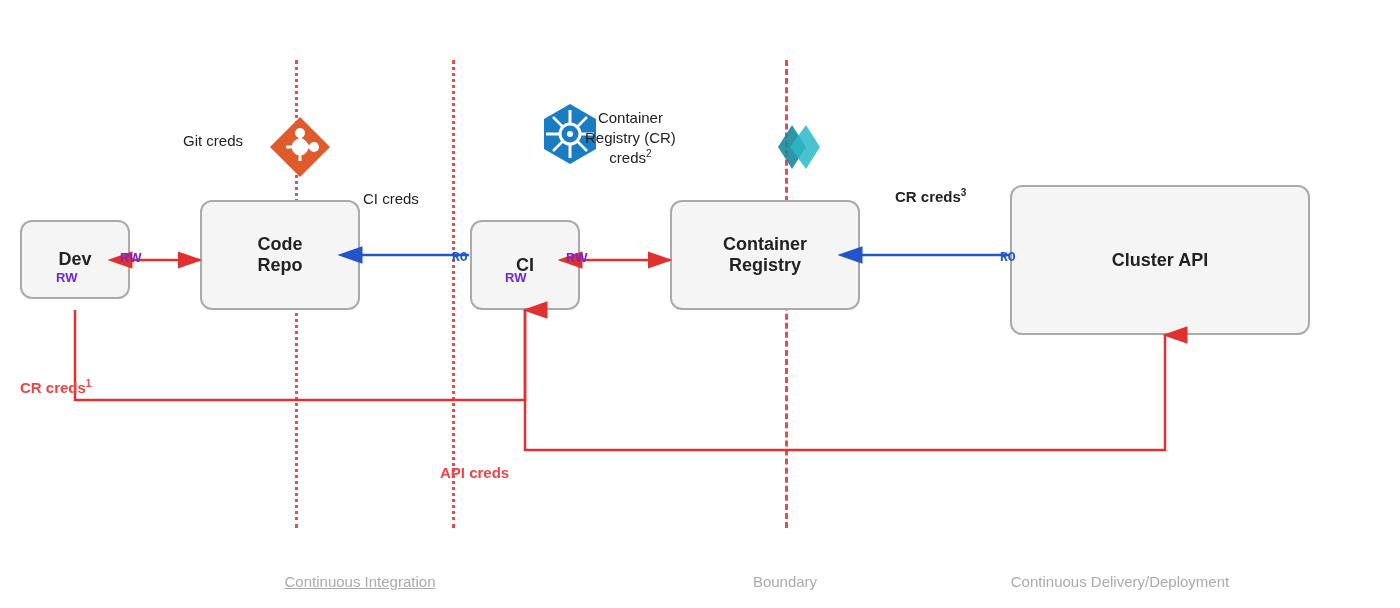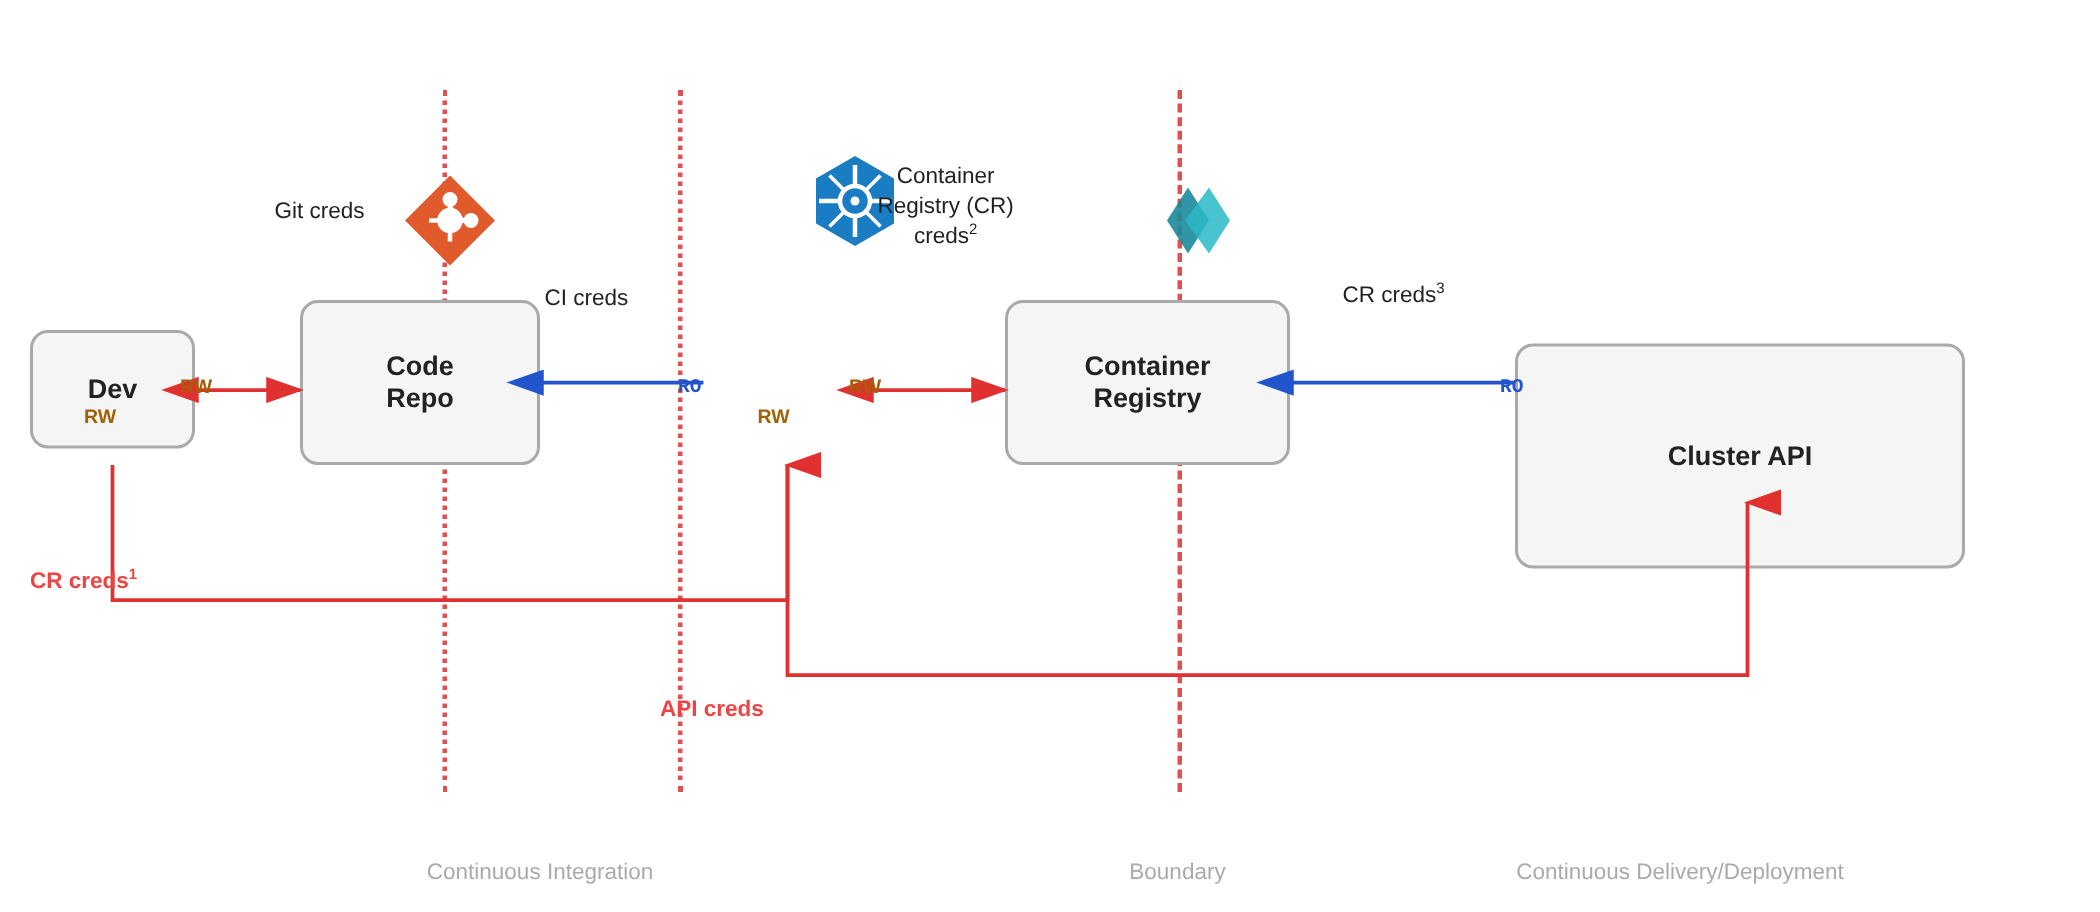--- a/index.html
+++ b/index.html
@@ -67,21 +67,21 @@
       color: #222;
     }
     .label-red {
       position: absolute;
       font-size: 15px;
       color: #ef4444;
       font-weight: bold;
     }
     
     .badge-red {
-      color: #a16207;
+      color: #6d28d9;
       font-size: 13px;
       font-weight: bold;
     }
     .badge-blue {
       color: #2255cc;
       font-size: 13px;
       font-weight: bold;
       font-family: Liberation Mono, monospace;
     }
     
@@ -101,26 +101,29 @@
   <div class="box" style="left:20px; top:220px; width:110px; height:79px;">
     <div>
       <span>Dev</span>
     </div>
   </div>
 
   <div class="box" style="left:200px; top:200px; width:160px; height:110px;text-align:center;">
     <div>Code<br>Repo</div>
   </div>
 
+  <div class="box" style="left:470px; top:220px; width:110px; height:90px;">
+    <div>CI</div>
+  </div>
 
   <div class="box" style="left:670px; top:200px; width:190px; height:110px;">
     <div>Container<br>Registry</div>
   </div>
 
-  <div class="box" style="left:1010px; top:185px; width:300px; height:150px;margin-top:44px;">
+  <div class="box" style="left:1010px; top:185px; width:300px; height:150px;">
     <div>Cluster API</div>
   </div>
 
   <svg class="svg-overlay">
 
     <defs>
       <marker id="arrowhead-red-right" markerWidth="10" markerHeight="7" refX="9" refY="3.5" orient="auto">
         <polygon points="0 0, 10 3.5, 0 7" fill="#e03030"></polygon>
       </marker>
       <marker id="arrowhead-red-left" markerWidth="10" markerHeight="7" refX="1" refY="3.5" orient="auto-start-reverse">
@@ -190,21 +193,21 @@
     </svg>
   </div>
 
   <div class="label" style="left:183px; top:132px;">Git creds</div>
   <div class="label" style="left:363px; top:190px;">CI creds</div>
 
   <div class="label" style="left:585px; top:108px; text-align:center; line-height:1.3;">
     Container<br>Registry (CR)<br>creds<sup>2</sup>
   </div>
 
-  <div class="label" style="left:895px; top:187px;">
+  <div class="label" style="left:895px; top:187px;font-weight:bold;">
     CR creds<sup>3</sup>
   </div>
 
   <div class="badge-red" style="position:absolute; left:120px; top:250px;">RW</div>
 
   <div class="badge-red" style="position:absolute; left:56px; top:270px;">RW</div>
 
   <div class="badge-blue" style="position:absolute; left:452px; top:250px;">RO</div>
 
   <div class="badge-red" style="position:absolute; left:566px; top:250px;">RW</div>
@@ -212,17 +215,17 @@
   <div class="badge-red" style="position:absolute; left:505px; top:270px;">RW</div>
 
   <div class="badge-blue" style="position:absolute; left:1000px; top:250px;">RO</div>
 
   <div class="label-red" style="left:20px; top:378px;">
     CR creds<sup>1</sup>
   </div>
 
   <div class="label-red" style="left:440px; top:428px;margin-top:36px;">API creds</div>
 
-  <div class="bottom-label" style="left:360px;">Continuous Integration</div>
+  <div class="bottom-label" style="left:360px;text-decoration:underline;">Continuous Integration</div>
   <div class="bottom-label" style="left:785px;">Boundary</div>
   <div class="bottom-label" style="left:1120px;">Continuous Delivery/Deployment</div>
 
 </div>
 
 </body></html>

